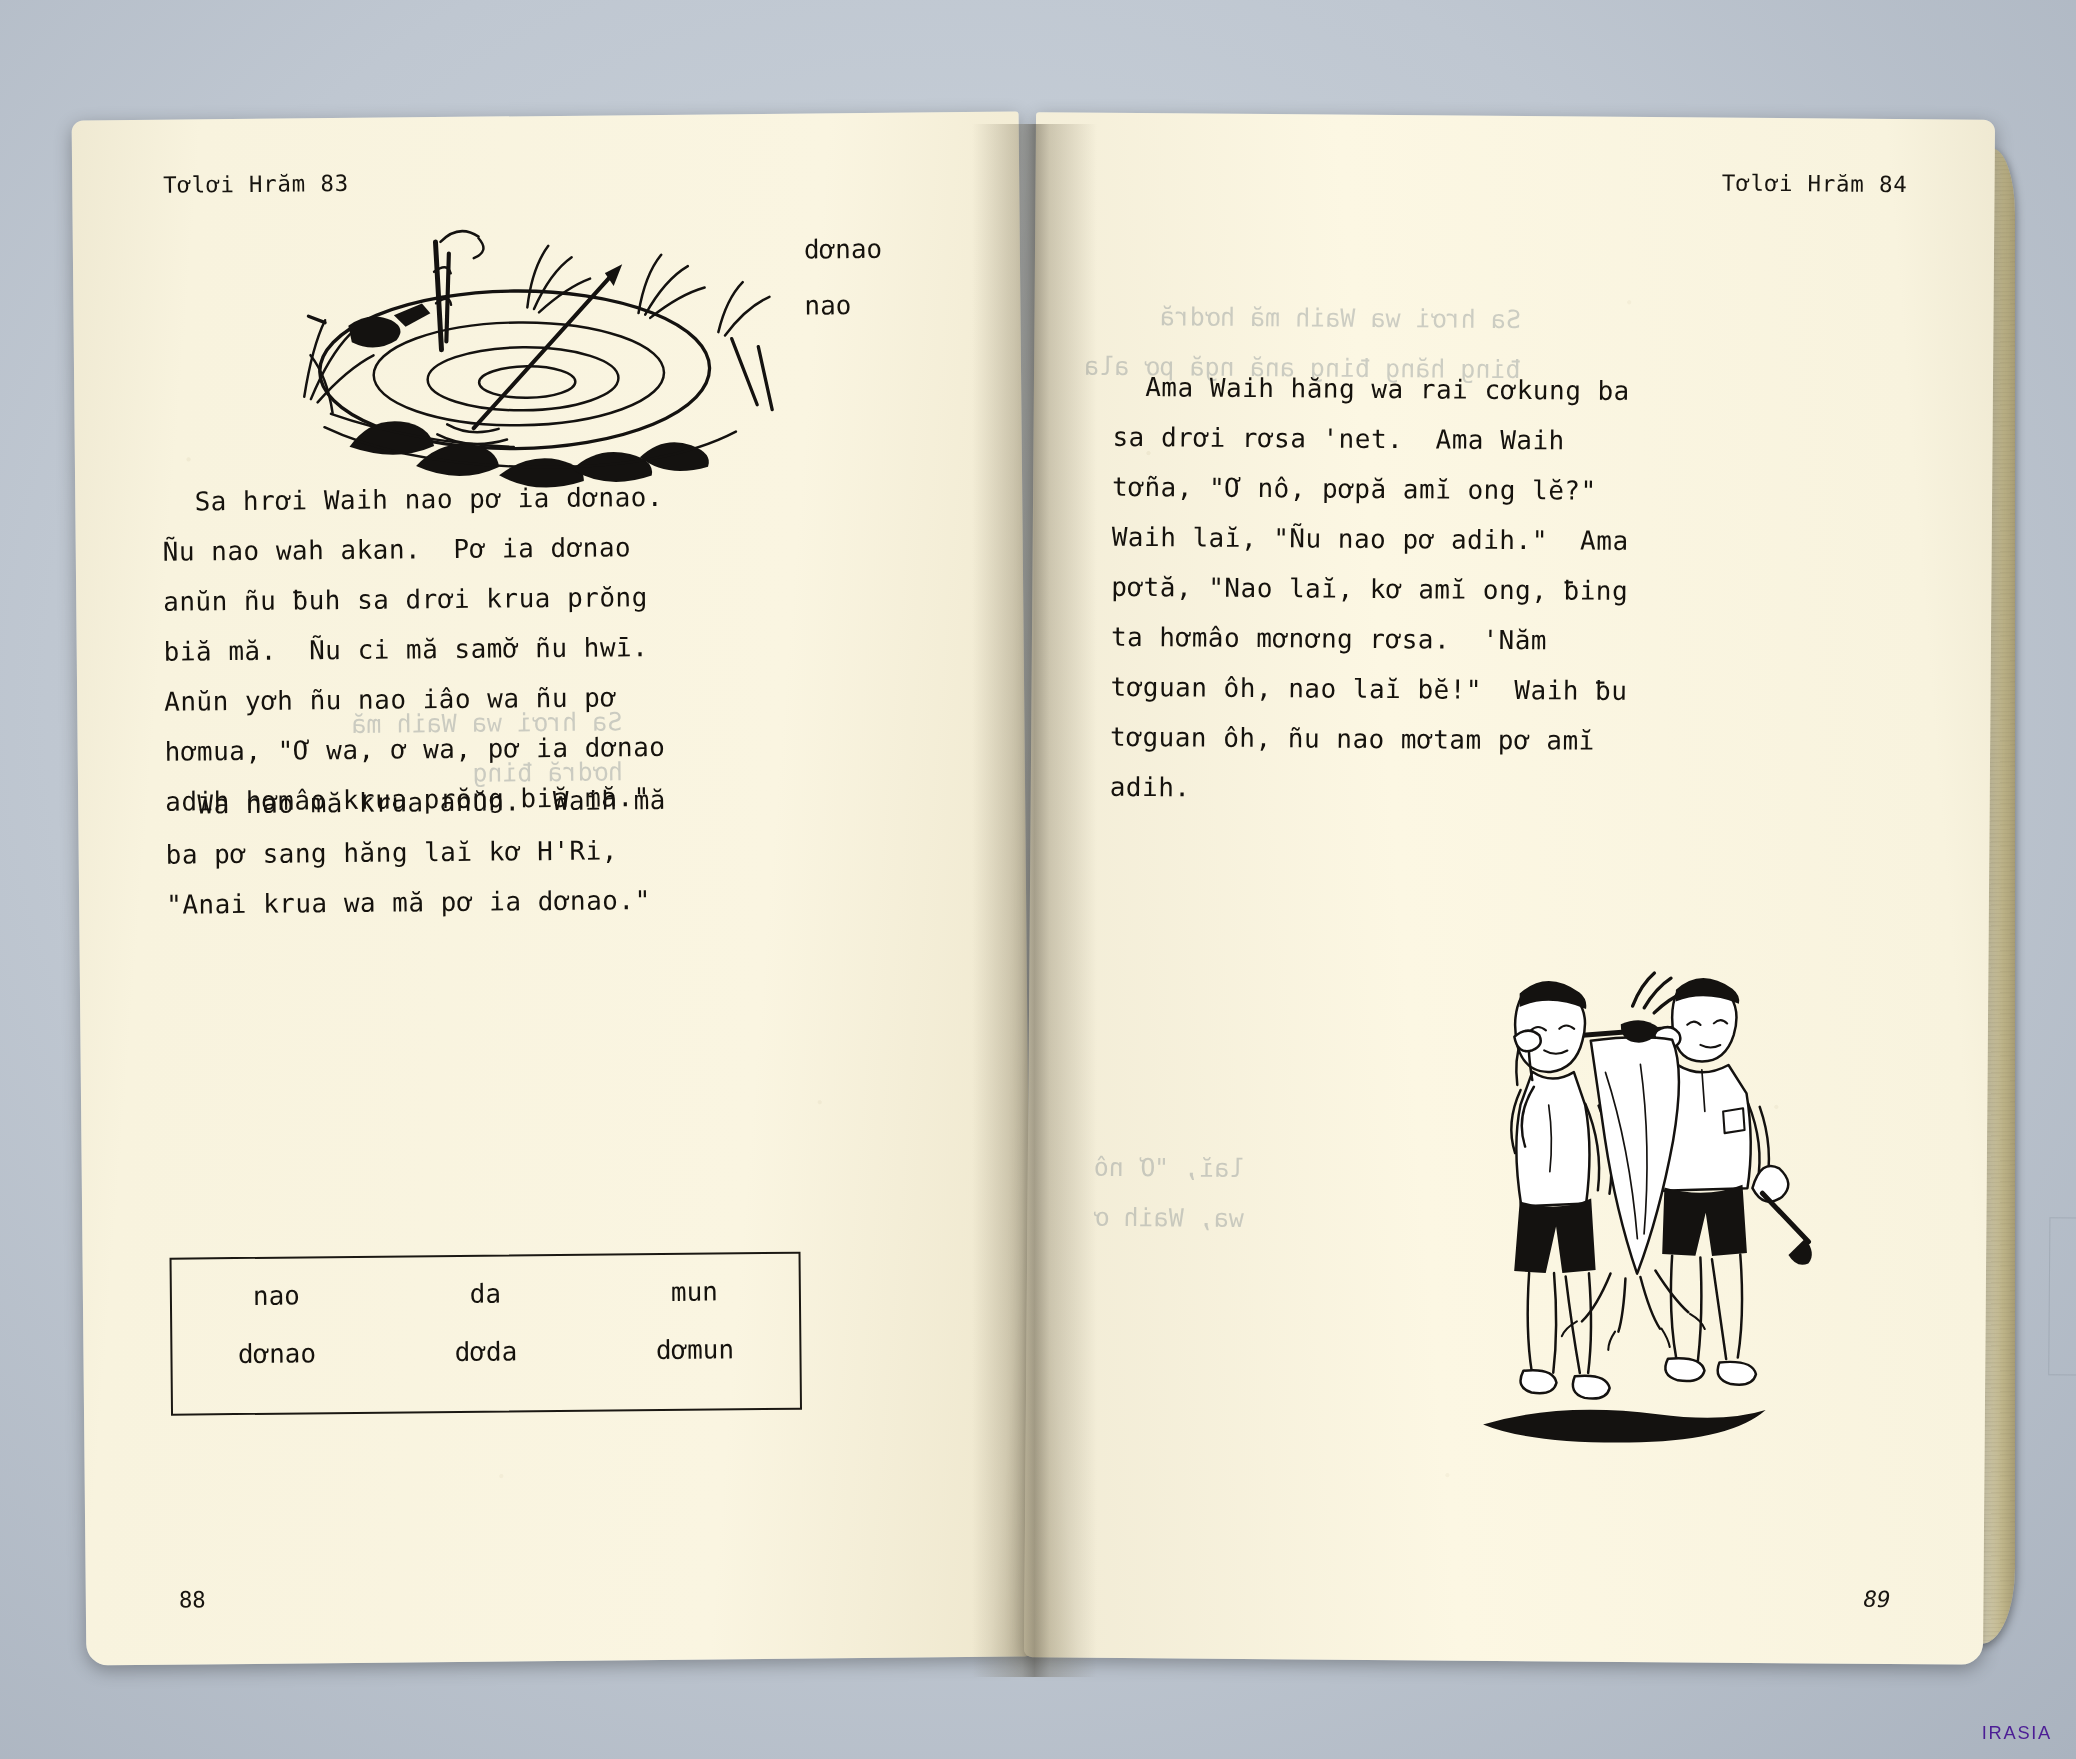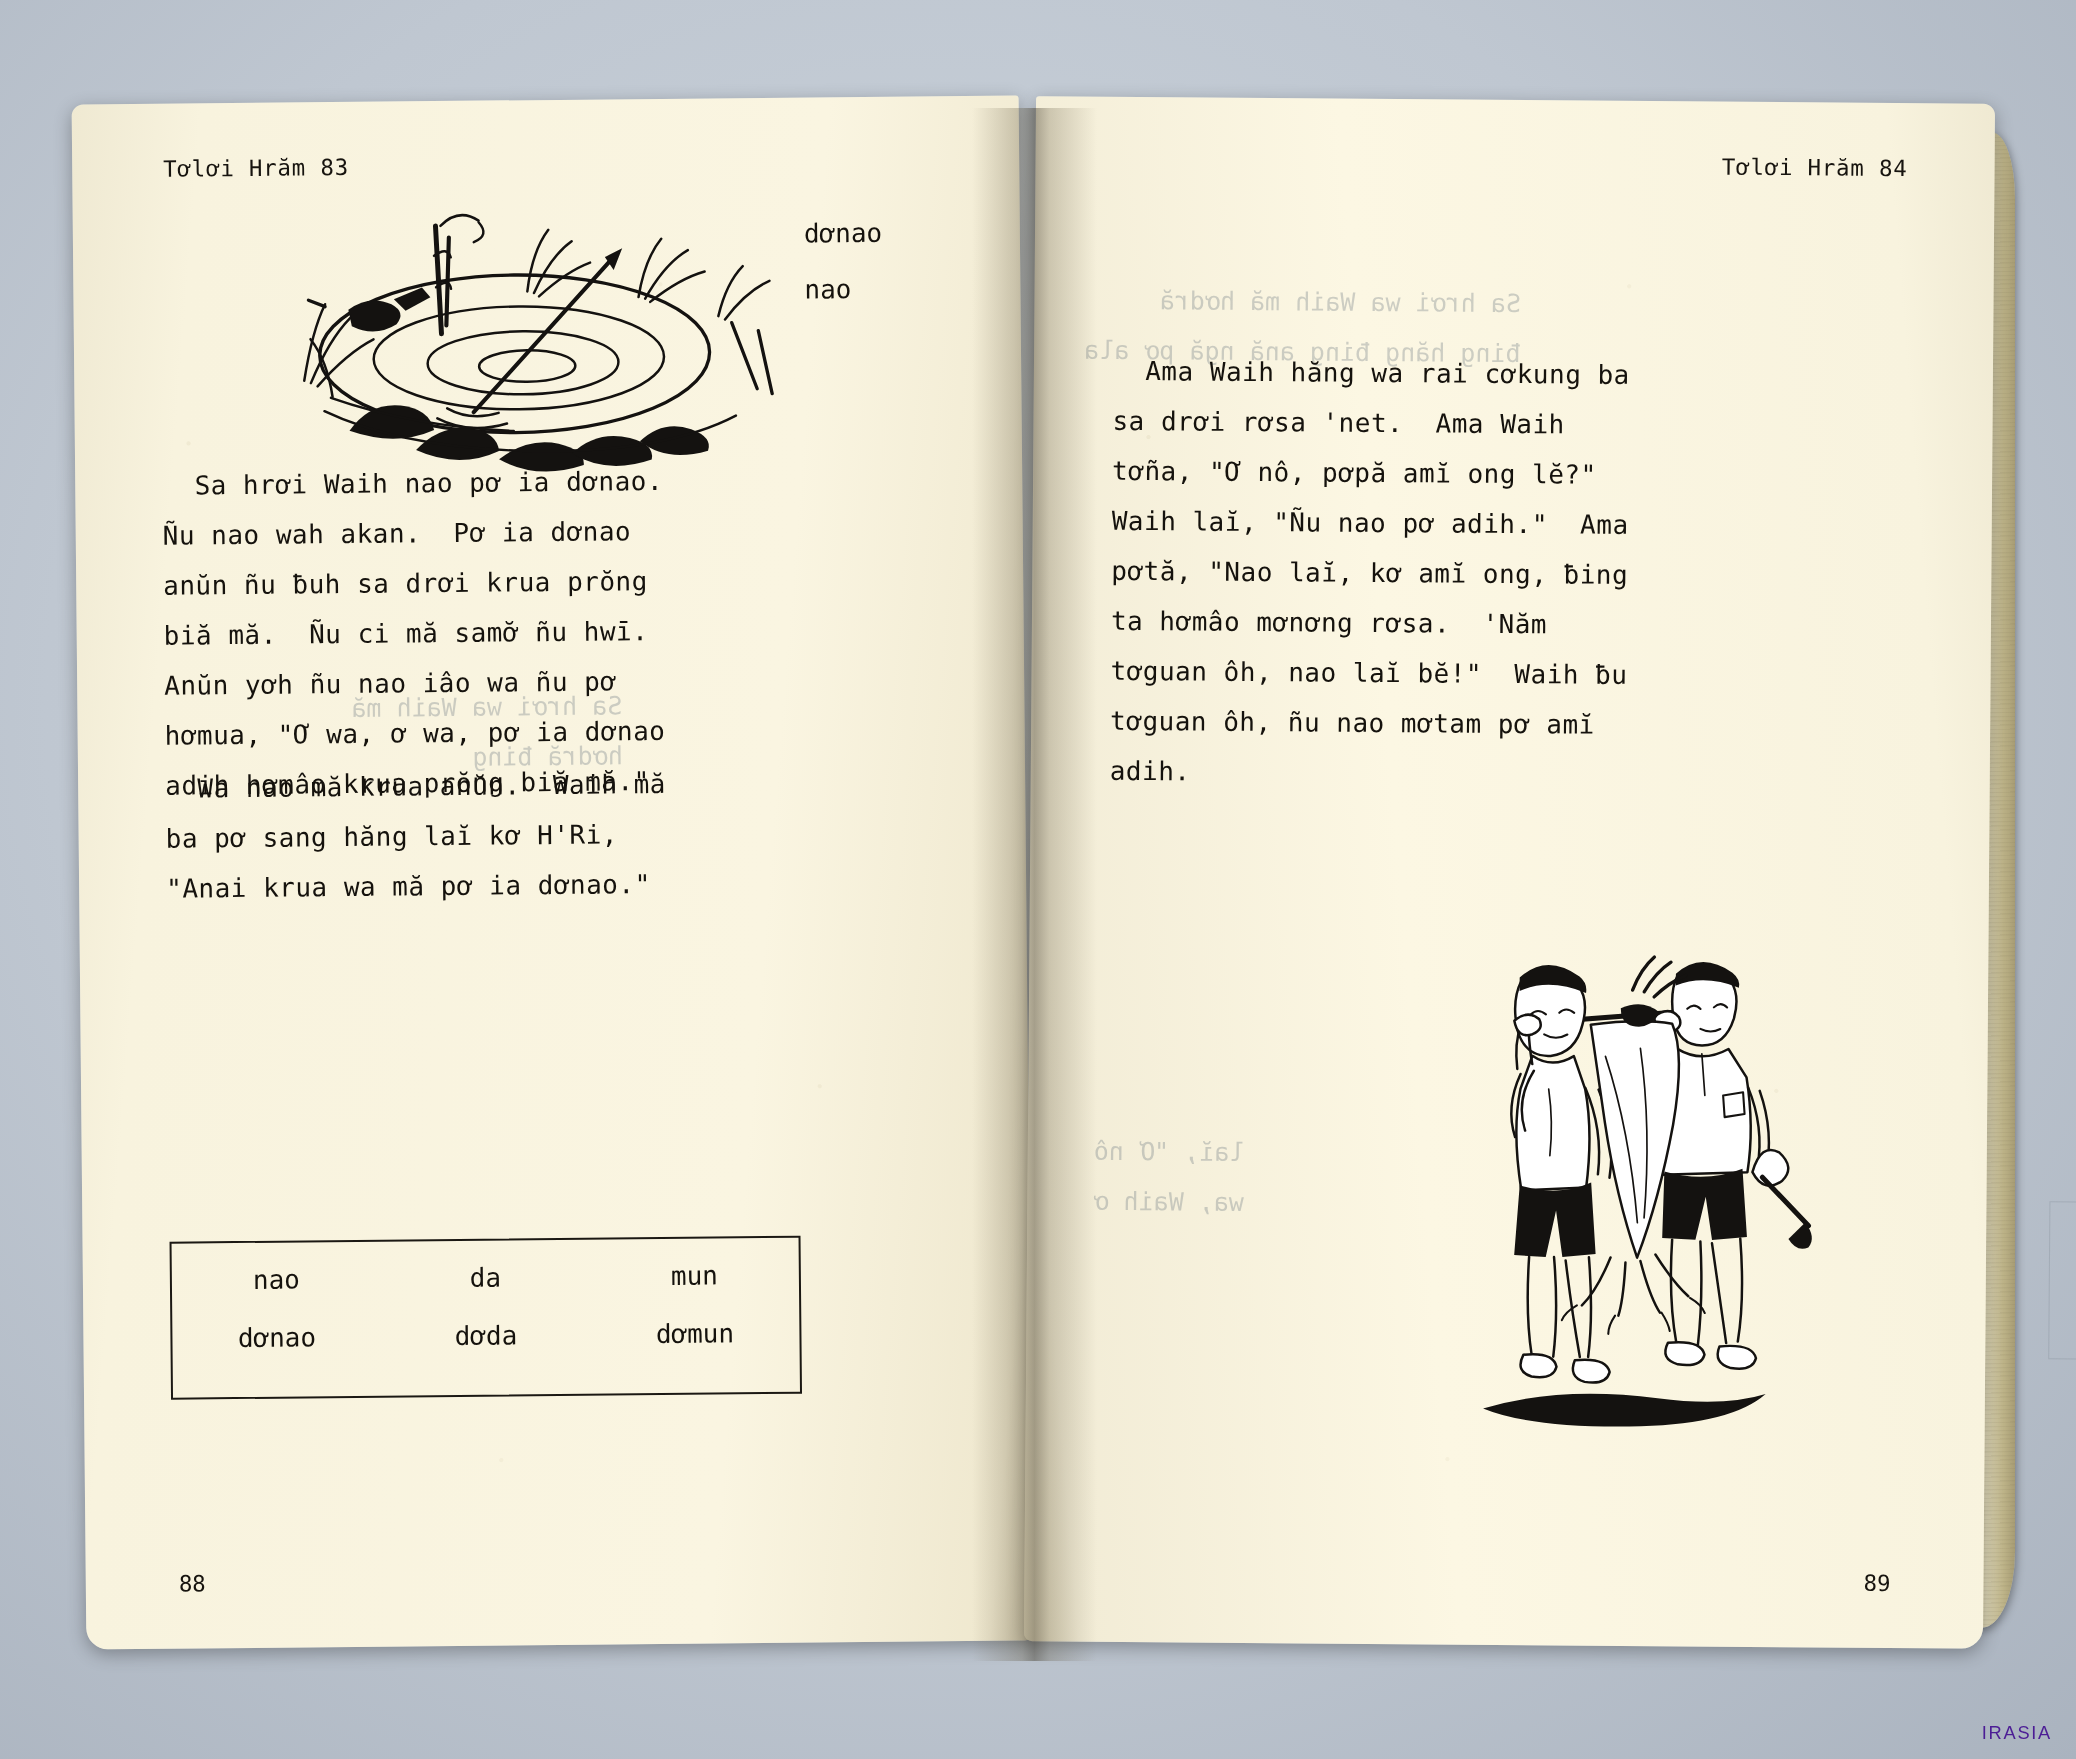--- a/index.html
+++ b/index.html
@@ -17,21 +17,21 @@
   
   #backdrop {
     position: absolute;
     inset: 0;
     background:
       radial-gradient(ellipse at 45% 40%, #ccd4dc 0%, #bfc7d1 55%, #aab3bf 100%);
   }
   #book {
     position: absolute;
     left: 79px;
-    top: 100px;
+    top: 116px;
     width: 1936px;
     height: 1578px;
   }
   
   #pageblock {
     position: absolute;
     right: 0px;
     top: 33px;
     width: 96px;
     height: 1495px;
@@ -96,21 +96,21 @@
   #rh-left { left: 91px; }
   #rh-right { right: 87px; }
 
   .folio {
     position: absolute;
     bottom: 52px;
     font-size: 22.4px;
     color: #17140f;
   }
   #folio-left { left: 93px; }
-  #folio-right { right: 93px; }
+  #folio-right { right: 93px; font-style: italic; }
 
   .body-text {
     position: absolute;
     color: #15120d;
     font-size: 26px;
     line-height: 50px;
     letter-spacing: 0.5px;
     white-space: pre-wrap;
     font-family: "DejaVu Sans Mono", monospace;
   }

